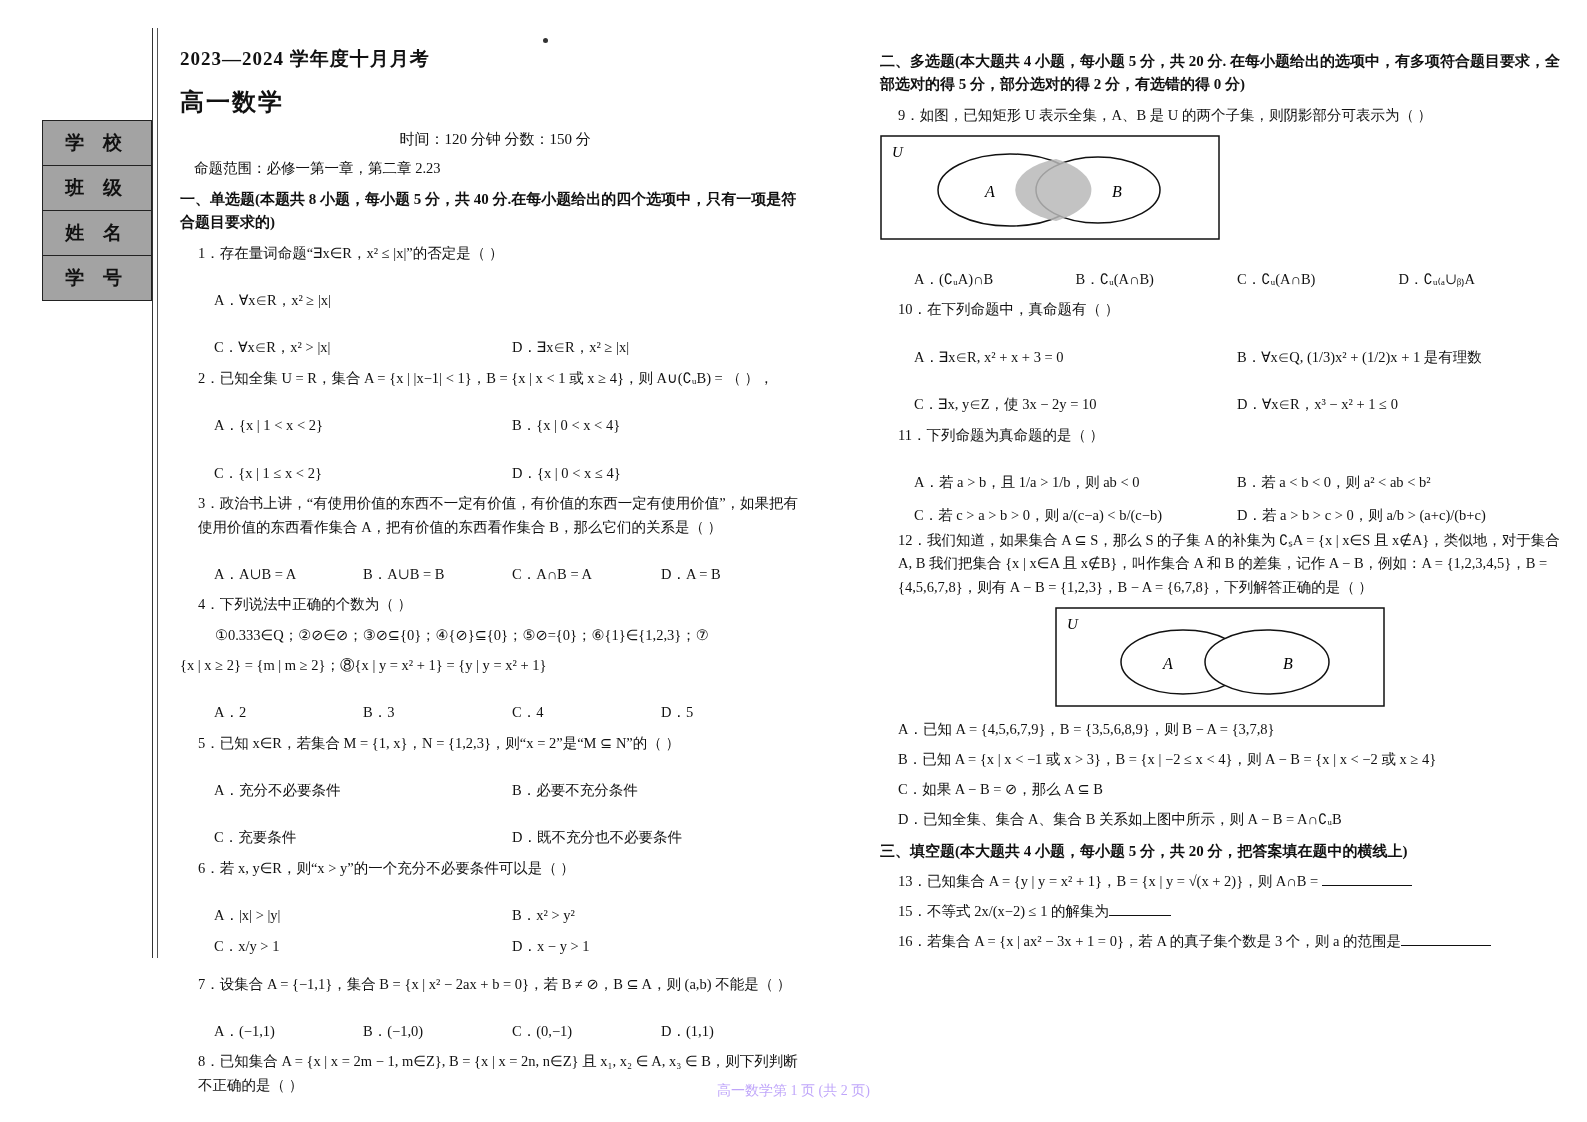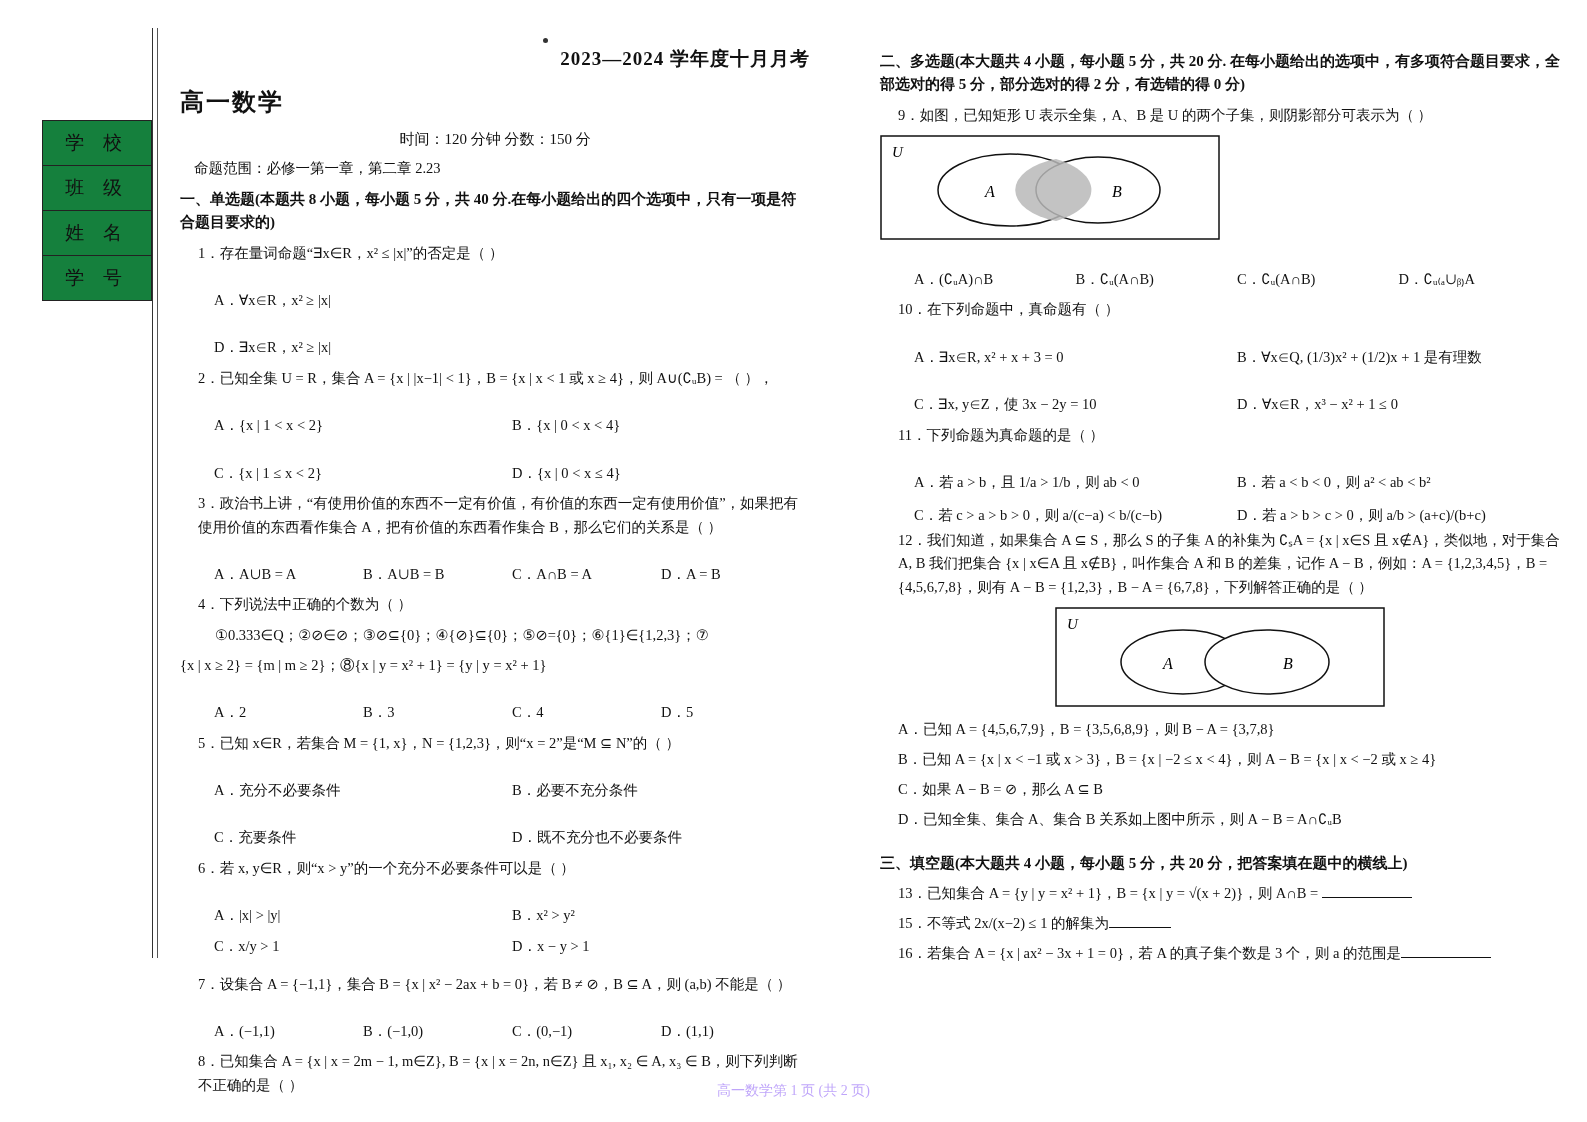--- a/index.html
+++ b/index.html
@@ -13,43 +13,43 @@
   }
   .page{position:absolute;inset:0;}
   
   .info-col{
     position:absolute;left:42px;top:120px;width:110px;
   }
   .info-box{
     border:1.5px solid #222;
     height:44px;
     display:flex;align-items:center;justify-content:center;
-    font-size:19px;letter-spacing:7px;font-weight:400;
+    font-size:19px;letter-spacing:7px;font-weight:700;
     border-bottom:none;
-    background:#15803d;
+    background:#a3a3a3;
   }
   .info-box:last-child{border-bottom:1.5px solid #222;}
   .vline{
     position:absolute;left:152px;top:28px;width:0;height:930px;
     border-left:1.5px solid #333;
   }
   .vline2{
     position:absolute;left:157px;top:28px;width:0;height:930px;
     border-left:1px solid #555;
   }
   .seal-dot{position:absolute;left:543px;top:38px;width:5px;height:5px;background:#333;border-radius:50%;}
   
   .col{
     position:absolute;top:46px;
   }
   .col-left{left:180px;width:630px;}
   .col-right{left:880px;width:680px;}
 
   .doc-title{
-    text-align:right;font-size:19px;font-weight:700;letter-spacing:1px;margin-bottom:14px;
+    text-align:left;font-size:19px;font-weight:700;letter-spacing:1px;margin-bottom:14px;
   }
   .doc-sub{
     font-size:24px;font-weight:700;letter-spacing:2px;margin-bottom:12px;
   }
   .doc-meta{
     text-align:center;font-size:15px;margin-bottom:10px;
   }
   .doc-range{font-size:14.5px;margin:0 0 10px 14px;}
   .section-head{
     font-size:15px;font-weight:600;line-height:1.55;margin:4px 0 6px 0;
@@ -97,20 +97,21 @@
     <div class="doc-meta">时间：120 分钟    分数：150 分</div>
     <div class="doc-range">命题范围：必修一第一章，第二章 2.23</div>
 
     <div class="section-head">一、单选题(本题共 8 小题，每小题 5 分，共 40 分.在每小题给出的四个选项中，只有一项是符合题目要求的)</div>
 
     <div class="q">1．存在量词命题“∃x∈R，x² ≤ |x|”的否定是（    ）</div>
     <div class="opts two">
       <div>A．∀x∈R，x² ≥ |x|</div>
     </div>
     <div class="opts two">
+      <div>C．∀x∈R，x² &gt; |x|</div>
       <div>D．∃x∈R，x² ≥ |x|</div>
     </div>
 
     <div class="q">2．已知全集 U = R，集合 A = {x | |x−1| &lt; 1}，B = {x | x &lt; 1 或 x ≥ 4}，则 A∪(∁ᵤB) = （    ），</div>
     <div class="opts two">
       <div>A．{x | 1 &lt; x &lt; 2}</div>
       <div>B．{x | 0 &lt; x &lt; 4}</div>
     </div>
     <div class="opts two">
       <div>C．{x | 1 ≤ x &lt; 2}</div>
@@ -228,21 +229,21 @@
         <text x="108" y="62" font-size="16" font-style="italic" font-family="Liberation Serif, serif">A</text>
         <text x="228" y="62" font-size="16" font-style="italic" font-family="Liberation Serif, serif">B</text>
       </svg>
     </div>
 
     <div class="q">A．已知 A = {4,5,6,7,9}，B = {3,5,6,8,9}，则 B − A = {3,7,8}</div>
     <div class="q">B．已知 A = {x | x &lt; −1 或 x &gt; 3}，B = {x | −2 ≤ x &lt; 4}，则 A − B = {x | x &lt; −2 或 x ≥ 4}</div>
     <div class="q">C．如果 A − B = ⊘，那么 A ⊆ B</div>
     <div class="q">D．已知全集、集合 A、集合 B 关系如上图中所示，则 A − B = A∩∁ᵤB</div>
 
-    <div class="section-head" style="margin-top:20px">三、填空题(本大题共 4 小题，每小题 5 分，共 20 分，把答案填在题中的横线上)</div>
+    <div class="section-head" style="margin-top:8px">三、填空题(本大题共 4 小题，每小题 5 分，共 20 分，把答案填在题中的横线上)</div>
 
     <div class="q">
       <span>13．已知集合 A = {y | y = x² + 1}，B = {x | y = √(x + 2)}，则 A∩B = </span><span class="blank"></span>
     </div>
     <div class="q">
       <span>15．不等式 2x/(x−2) ≤ 1 的解集为</span><span class="blank sm"></span>
     </div>
     <div class="q">
       <span>16．若集合 A = {x | ax² − 3x + 1 = 0}，若 A 的真子集个数是 3 个，则 a 的范围是</span><span class="blank"></span>
     </div>

